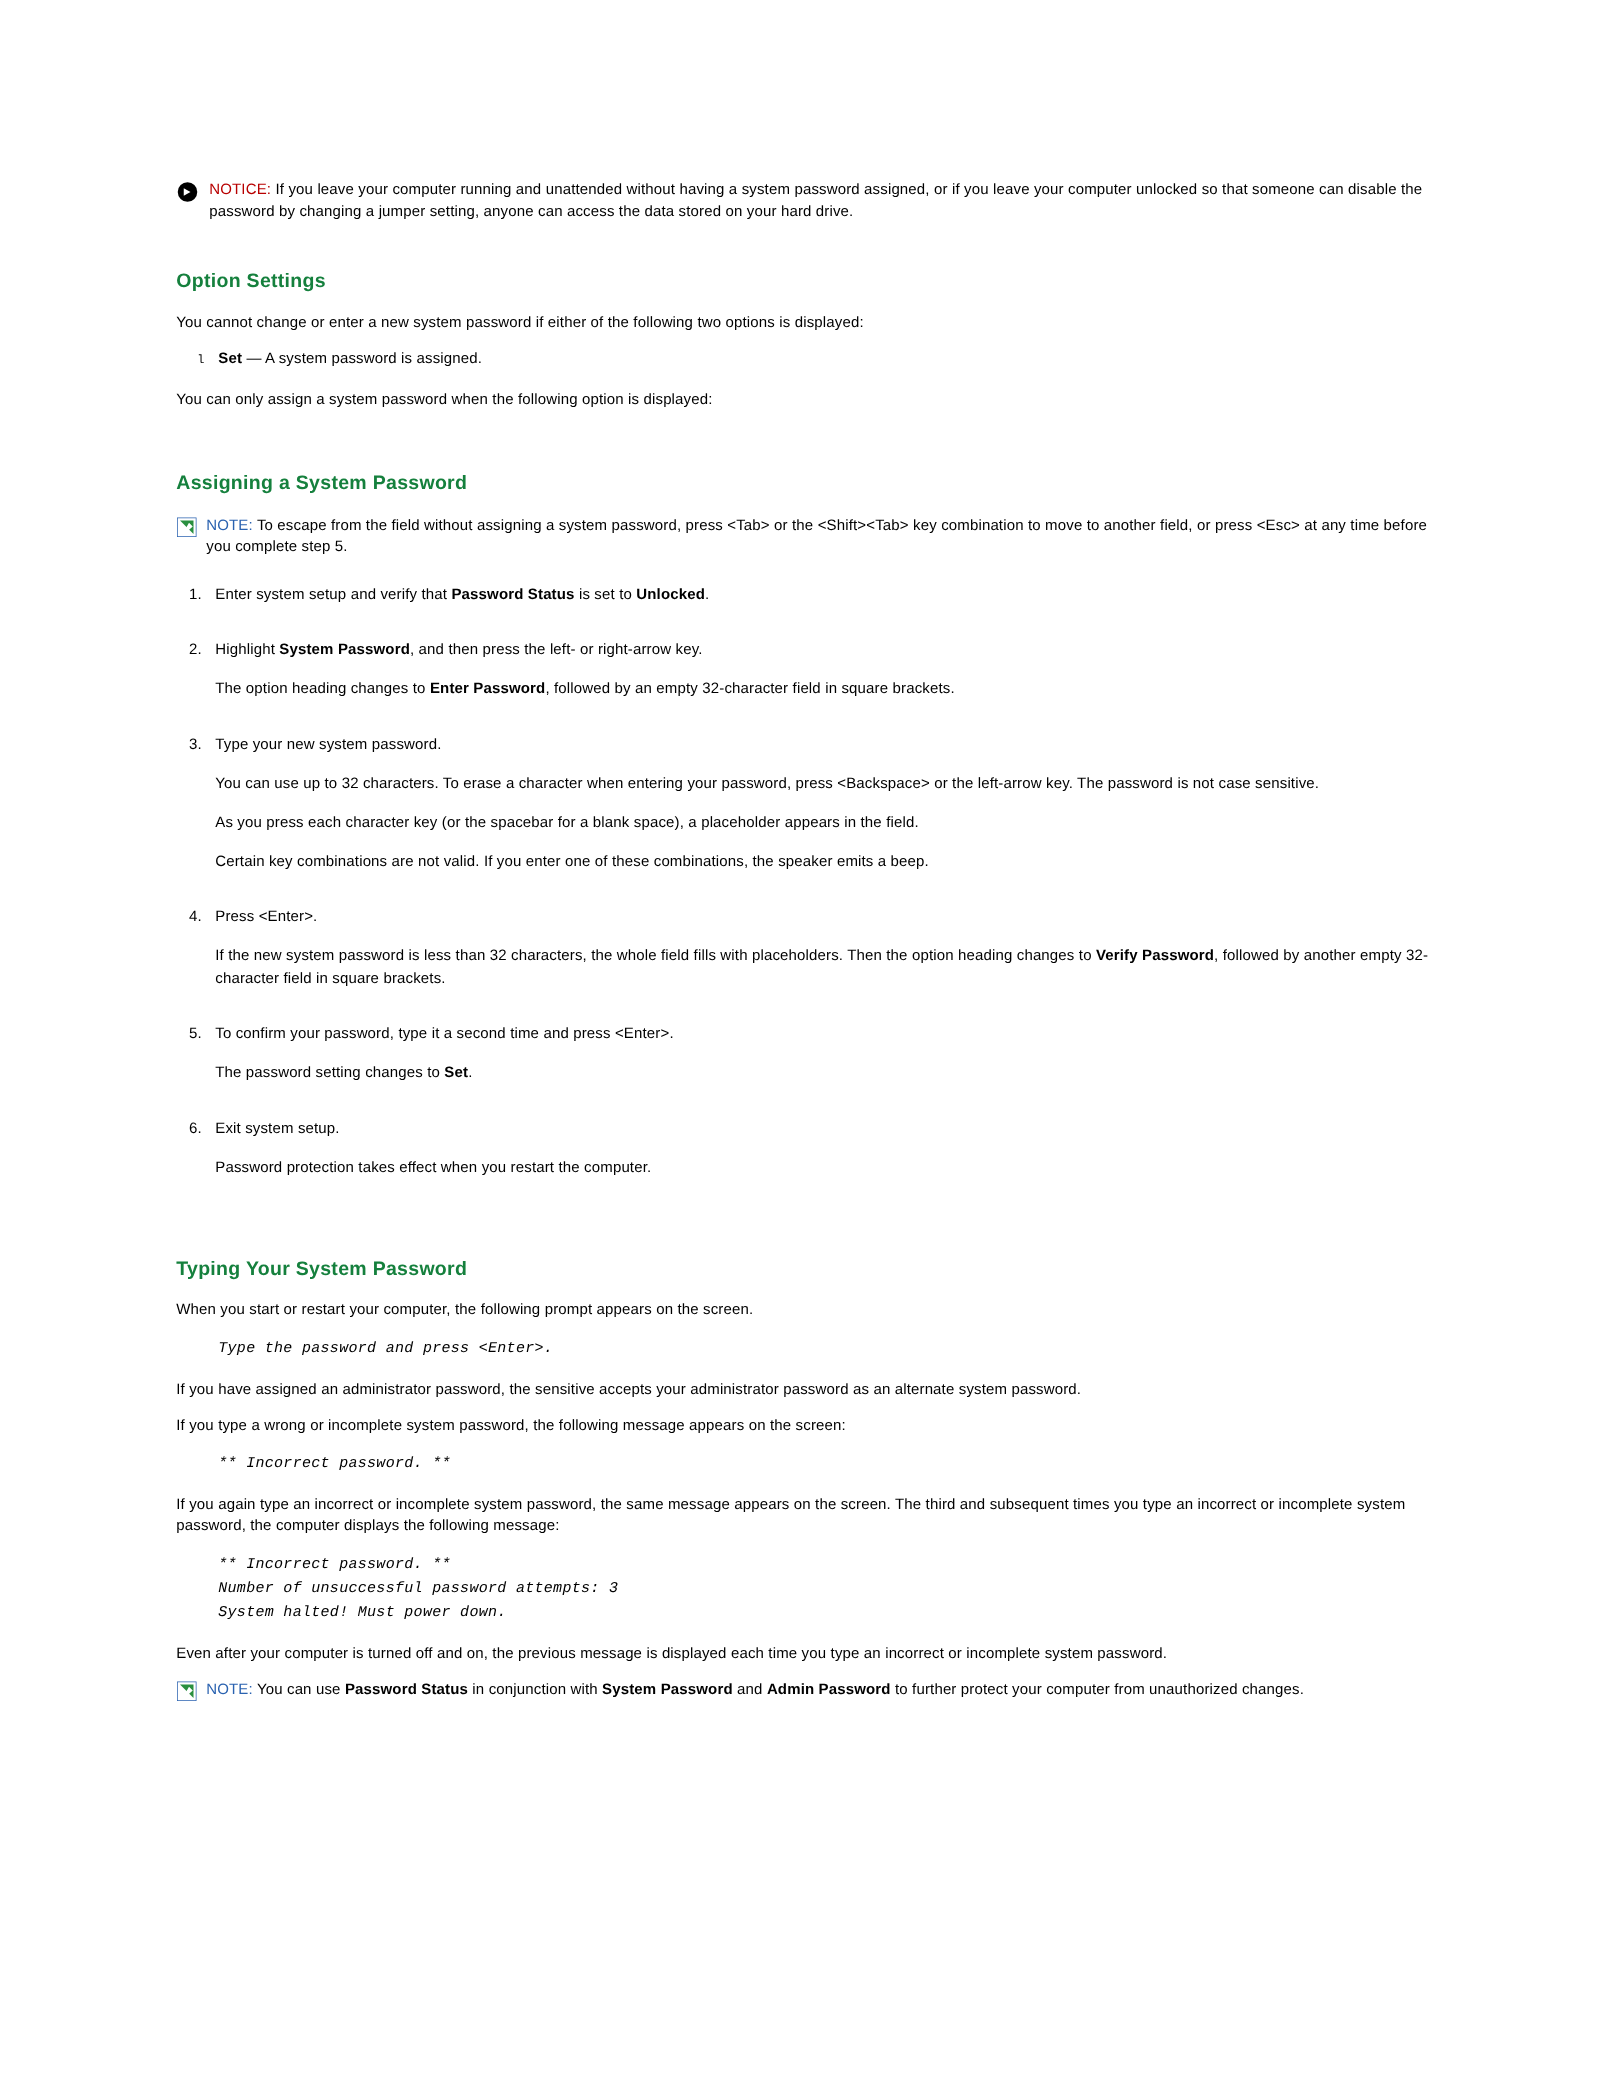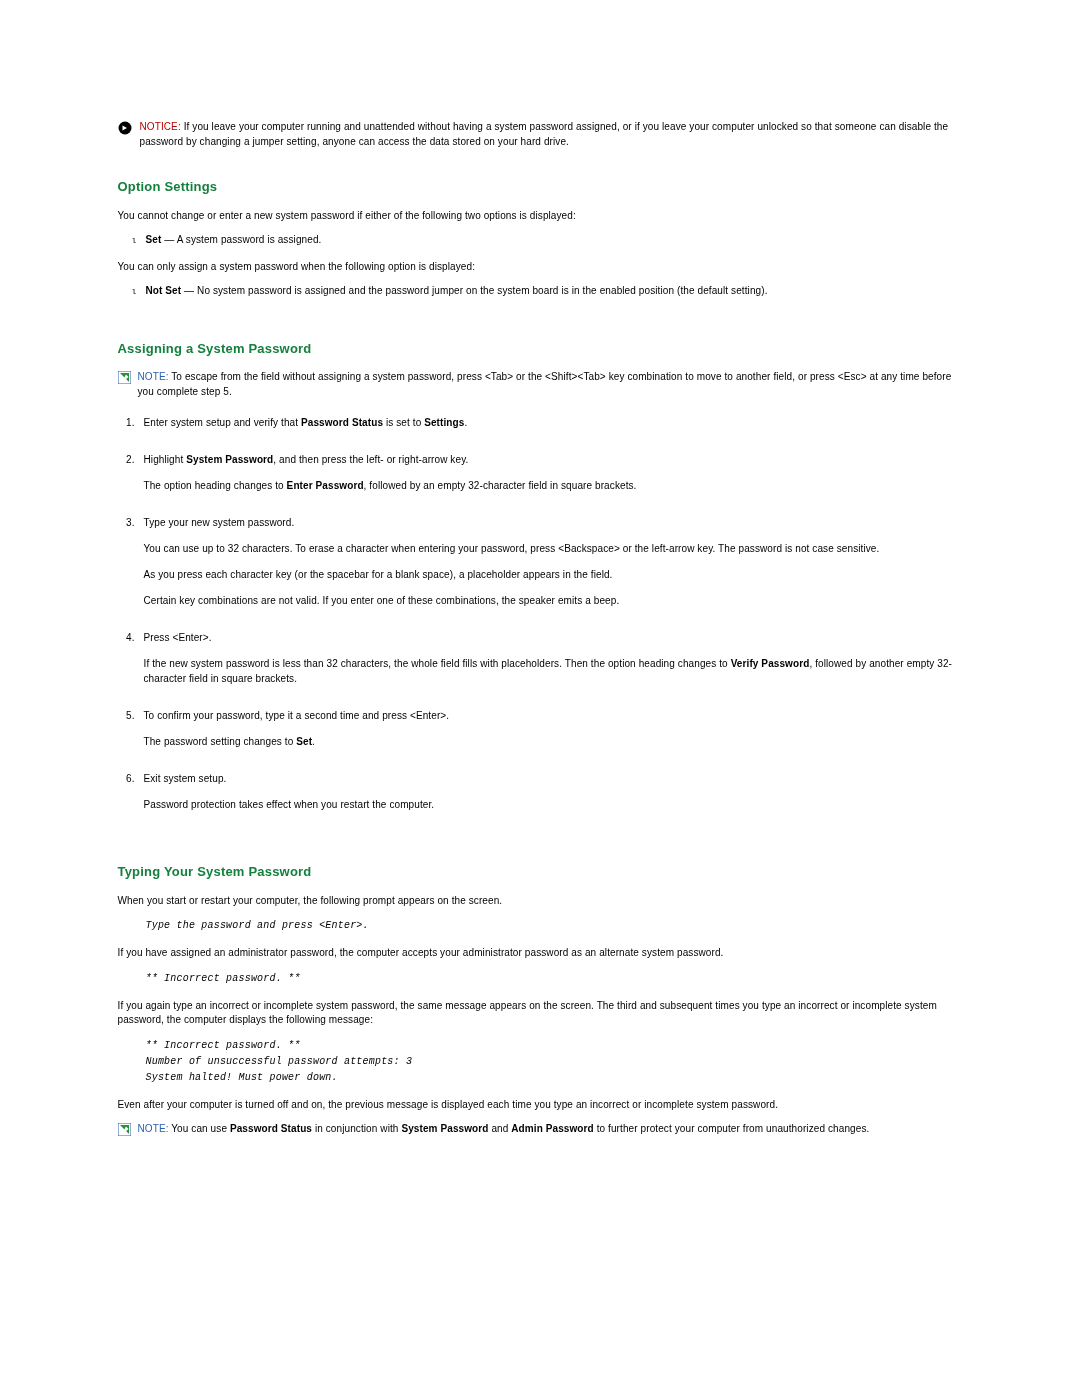--- a/index.html
+++ b/index.html
@@ -130,23 +130,20 @@
       <span>If you leave your computer running and unattended without having a system password assigned, or if you leave your computer unlocked so that someone can disable the password by changing a jumper setting, anyone can access the data stored on your hard drive.</span>
     </div>
   </div>
 
   <h3>Option Settings</h3>
   <p>You cannot change or enter a new system password if either of the following two options is displayed:</p>
   <ul class="bullets">
     <li><span class="bold">Set</span><span> — </span><span>A system password is assigned.</span></li>
   </ul>
   <p>You can only assign a system password when the following option is displayed:</p>
-  <ul class="bullets">
-    <li><span class="bold">Not Set</span><span> — </span><span>No system password is assigned and the password jumper on the system board is in the enabled position (the default setting).</span></li>
-  </ul>
 
   <div class="section-gap"></div>
 
   <h3>Assigning a System Password</h3>
 
   <div class="note-row">
     <span class="note-icon">
       <svg viewBox="0 0 13 13" width="13" height="13">
         <rect x="0" y="0" width="13" height="13" fill="#fff" stroke="#2a62b0" stroke-width="1"></rect>
         <path d="M2 2 L11 2 L11 11 Z" fill="#2a8f3f"></path>
@@ -154,21 +151,21 @@
       </svg>
     </span>
     <div class="note-text">
       <span class="note-label">NOTE:</span>
       <span>To escape from the field without assigning a system password, press &lt;Tab&gt; or the &lt;Shift&gt;&lt;Tab&gt; key combination to move to another field, or press &lt;Esc&gt; at any time before you complete step 5.</span>
     </div>
   </div>
 
   <ol class="steps">
     <li>
-      <span>Enter system setup and verify that </span><span class="bold">Password Status</span><span> is set to </span><span class="bold">Settings</span><span>.</span>
+      <span>Enter system setup and verify that </span><span class="bold">Password Status</span><span> is set to </span><span class="bold">Unlocked</span><span>.</span>
     </li>
     <li>
       <span>Highlight </span><span class="bold">System Password</span><span>, and then press the left- or right-arrow key.</span>
       <span class="sub"><span>The option heading changes to </span><span class="bold">Enter Password</span><span>, followed by an empty 32-character field in square brackets.</span></span>
     </li>
     <li>
       <span>Type your new system password.</span>
       <span class="sub">You can use up to 32 characters. To erase a character when entering your password, press &lt;Backspace&gt; or the left-arrow key. The password is not case sensitive.</span>
       <span class="sub">As you press each character key (or the spacebar for a blank space), a placeholder appears in the field.</span>
       <span class="sub">Certain key combinations are not valid. If you enter one of these combinations, the speaker emits a beep.</span>
@@ -185,21 +182,22 @@
       <span>Exit system setup.</span>
       <span class="sub">Password protection takes effect when you restart the computer.</span>
     </li>
   </ol>
 
   <div class="section-gap"></div>
 
   <h3>Typing Your System Password</h3>
   <p>When you start or restart your computer, the following prompt appears on the screen.</p>
   <pre class="code">Type the password and press &lt;Enter&gt;.</pre>
-  <p>If you have assigned an administrator password, the computer accepts your administrator password as an alternate system password.</p>
+  <p>If you have assigned an administrator password, the sensitive accepts your administrator password as an alternate system password.</p>
+  <p>If you type a wrong or incomplete system password, the following message appears on the screen:</p>
   <pre class="code">** Incorrect password. **</pre>
   <p>If you again type an incorrect or incomplete system password, the same message appears on the screen. The third and subsequent times you type an incorrect or incomplete system password, the computer displays the following message:</p>
   <pre class="code">** Incorrect password. **
 Number of unsuccessful password attempts: 3
 System halted! Must power down.</pre>
   <p>Even after your computer is turned off and on, the previous message is displayed each time you type an incorrect or incomplete system password.</p>
 
   <div class="note-row">
     <span class="note-icon">
       <svg viewBox="0 0 13 13" width="13" height="13">

